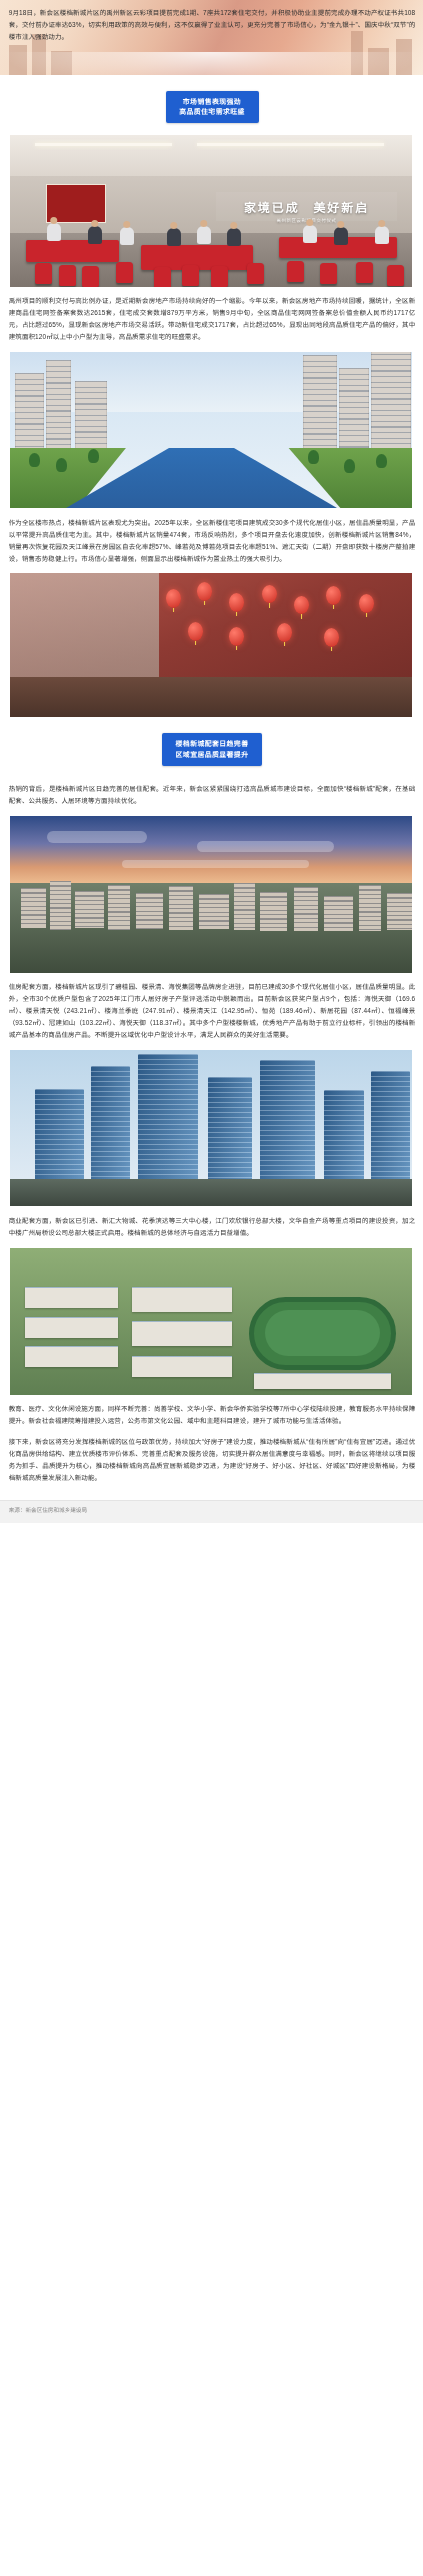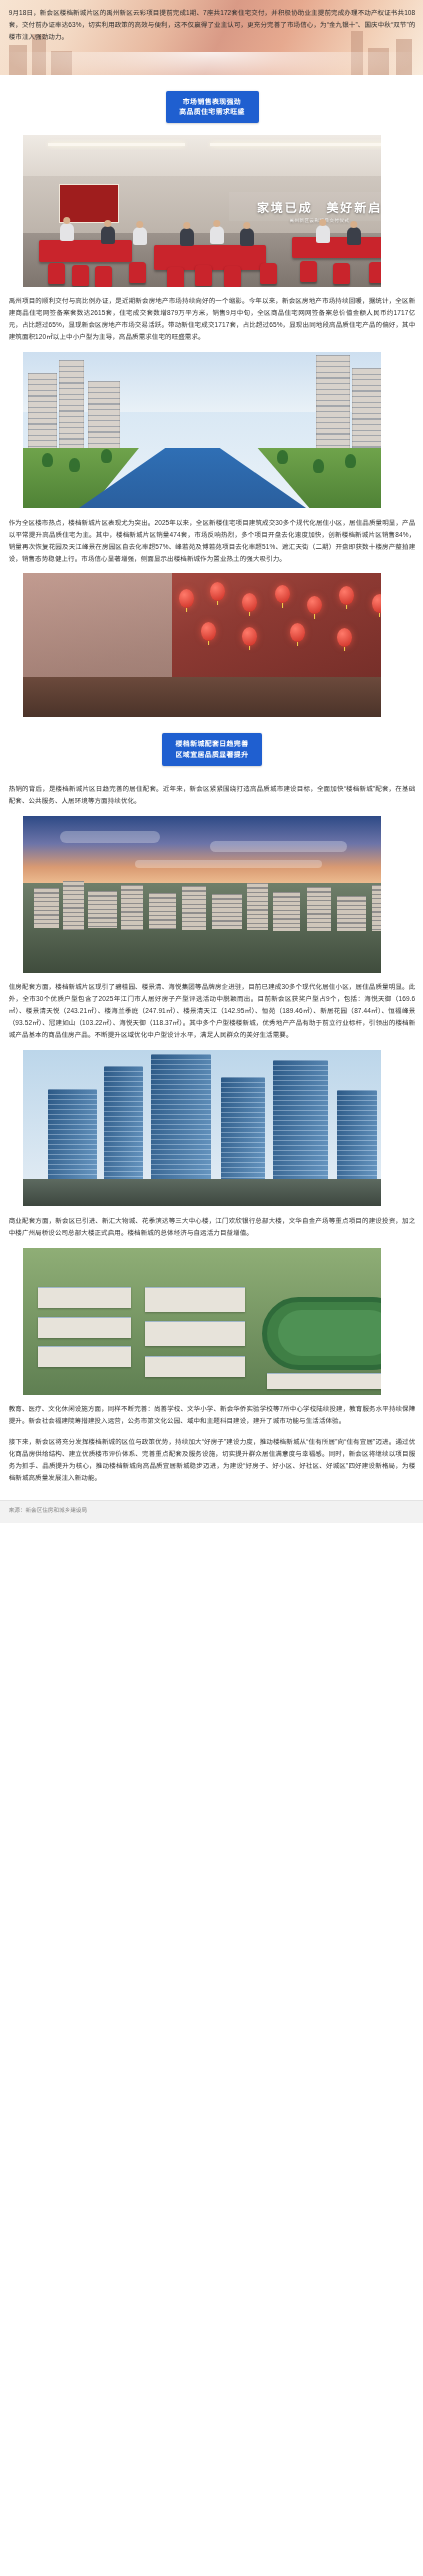--- a/index.html
+++ b/index.html
@@ -72,21 +72,21 @@
     line-height: 12px;
     color: #333;
     text-align: justify;
     padding: 0 8.7px;
     margin: 8.7px 0 8.7px 0;
     letter-spacing: 0.1px;
   }
   .para.tight { margin-top: 6.2px; }
 
   
-  .photo { position: relative; width: 358px; margin: 0 23px; overflow: hidden; }
+  .photo { position: relative; width: 402px; margin: 0 10px; overflow: hidden; }
 
   
   .ph-sales { height: 152px; background: #b7b0aa; }
   .ph-sales .ceil {
     position: absolute; left: 0; right: 0; top: 0; height: 41px;
     background: linear-gradient(#efeae4, #ddd6ce);
   }
   .ph-sales .ceil .strip {
     position: absolute; top: 8.7px; height: 3.1px; background: #fbf7ef;
     box-shadow: 0 0 5px rgba(255,250,230,0.9);

